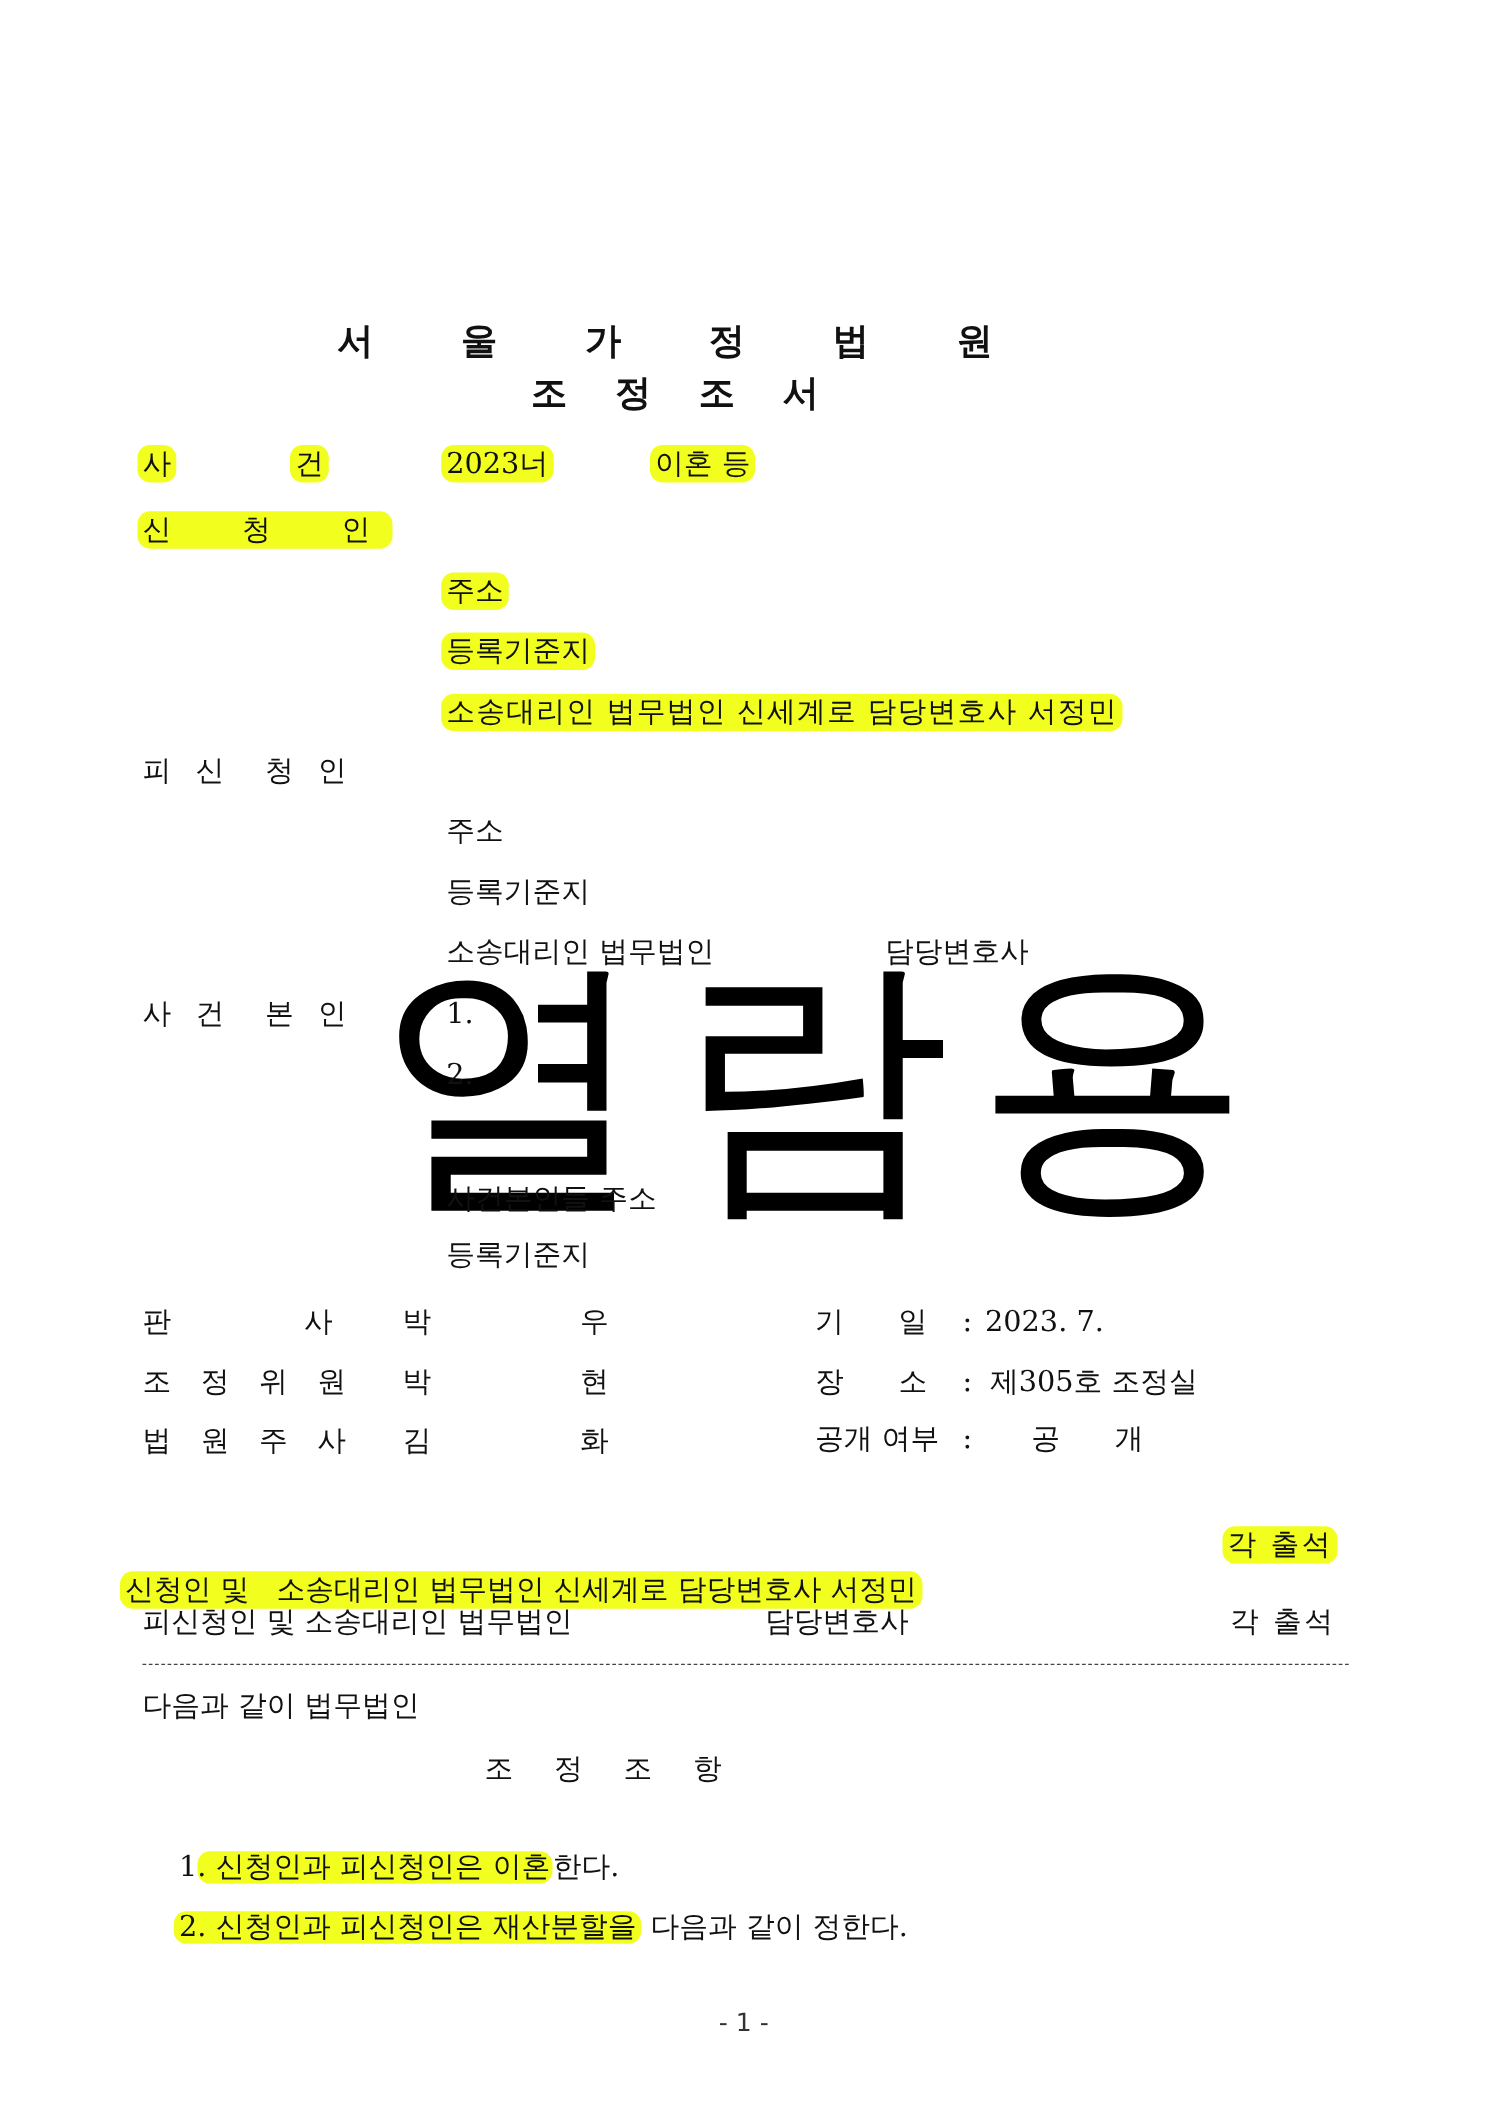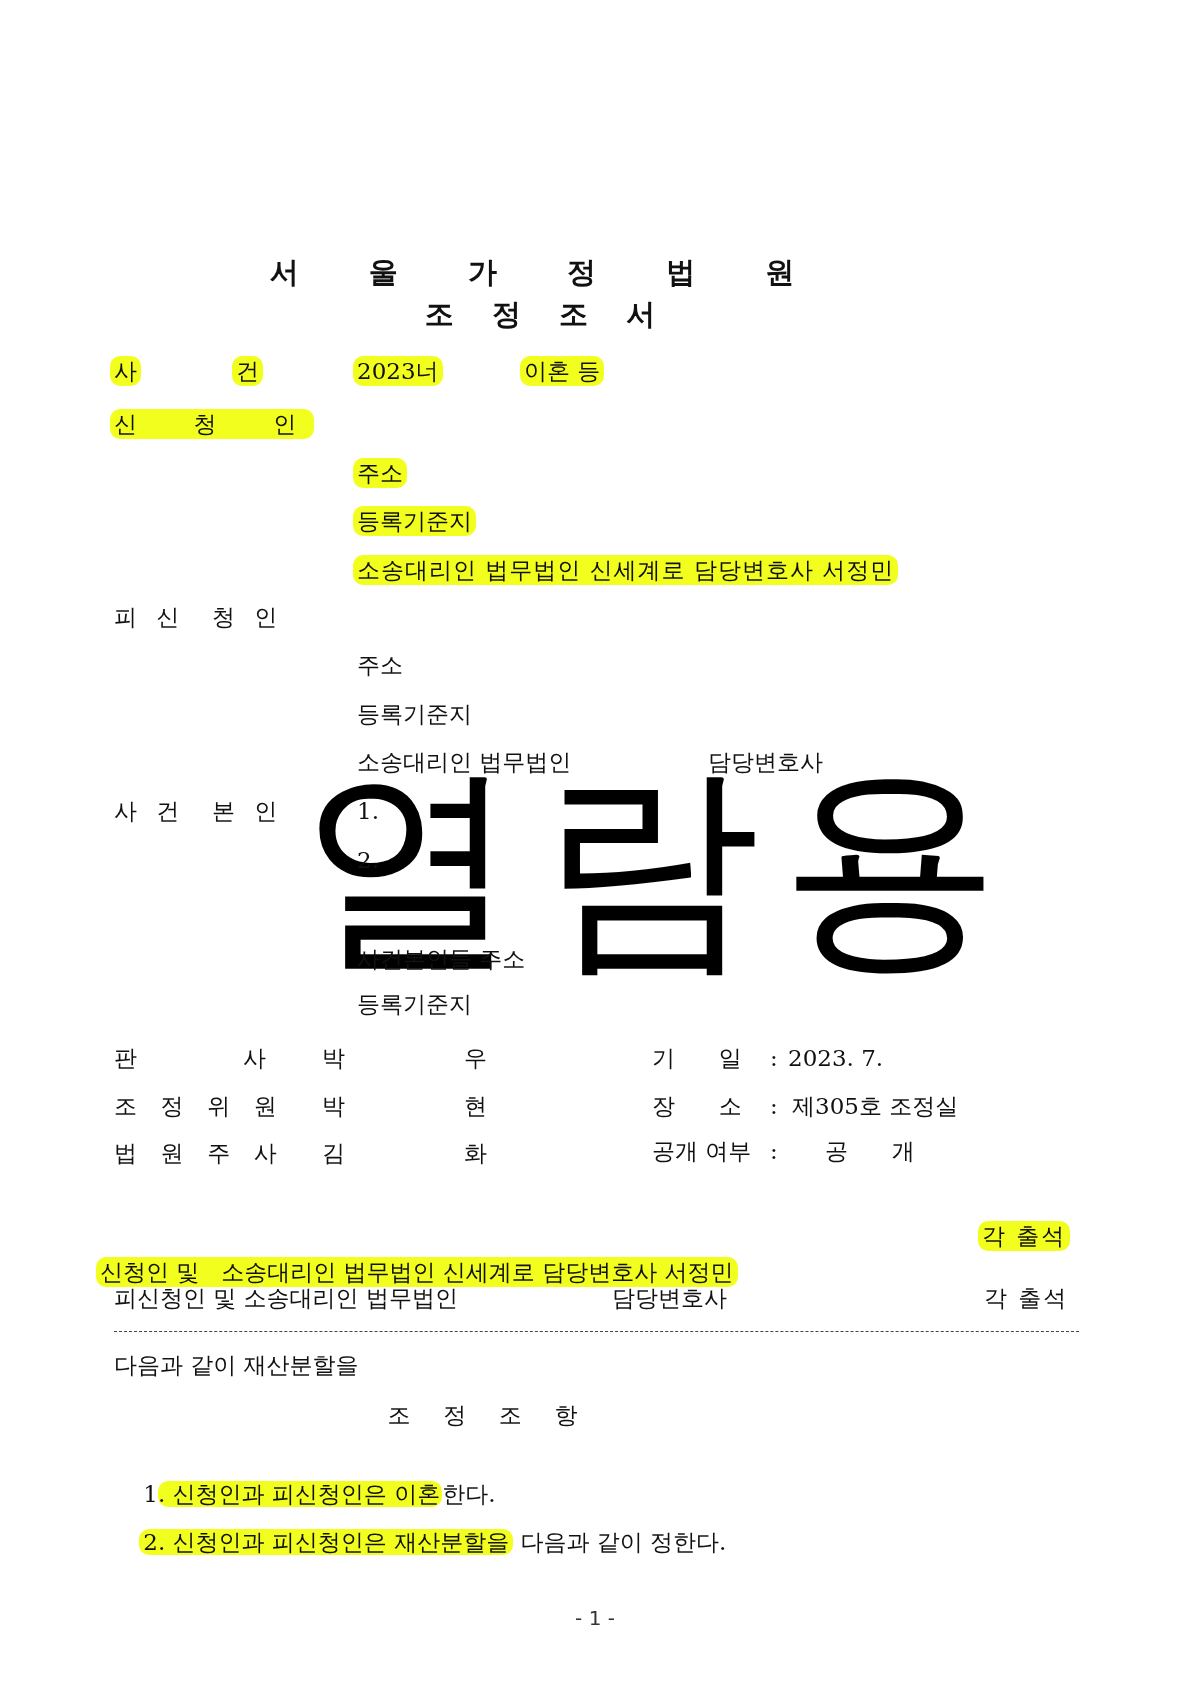--- a/index.html
+++ b/index.html
@@ -77,21 +77,21 @@
 
   <span class="t hl" style="left:96px; top:1221px;margin-top:36px;">신청인 및   소송대리인 법무법인 신세계로 담당변호사 서정민</span>
   <span class="t hl" style="left:978px; top:1221px; letter-spacing:2px;">각 출석</span>
 
   <span class="t" style="left:114px; top:1283px;">피신청인 및 소송대리인 법무법인</span>
   <span class="t" style="left:612px; top:1283px;">담당변호사</span>
   <span class="t" style="left:984px; top:1283px; letter-spacing:2px;">각 출석</span>
 
   <div class="dash"></div>
 
-  <span class="t" style="left:114px; top:1350px;">다음과 같이 재산분할을</span>
+  <span class="t" style="left:114px; top:1350px;">다음과 같이 법무법인</span>
   <div class="t center" style="top:1400px; letter-spacing:6px;">조  정  조  항</div>
 
   <div class="t" style="left:114px; top:1449px;">
     <span>1</span><span class="hl" style="border-radius:10px; padding:0 2px 0 0;text-align:center;">. 신청인과 피신청인은 이혼</span><span>한다.</span>
   </div>
   <div class="t" style="left:110px; top:1497px;">
     <span class="hl">2. 신청인과 피신청인은 재산분할을</span><span> 다음과 같이 정한다.</span>
   </div>
 
   <div class="pagenum">- 1 -</div>

